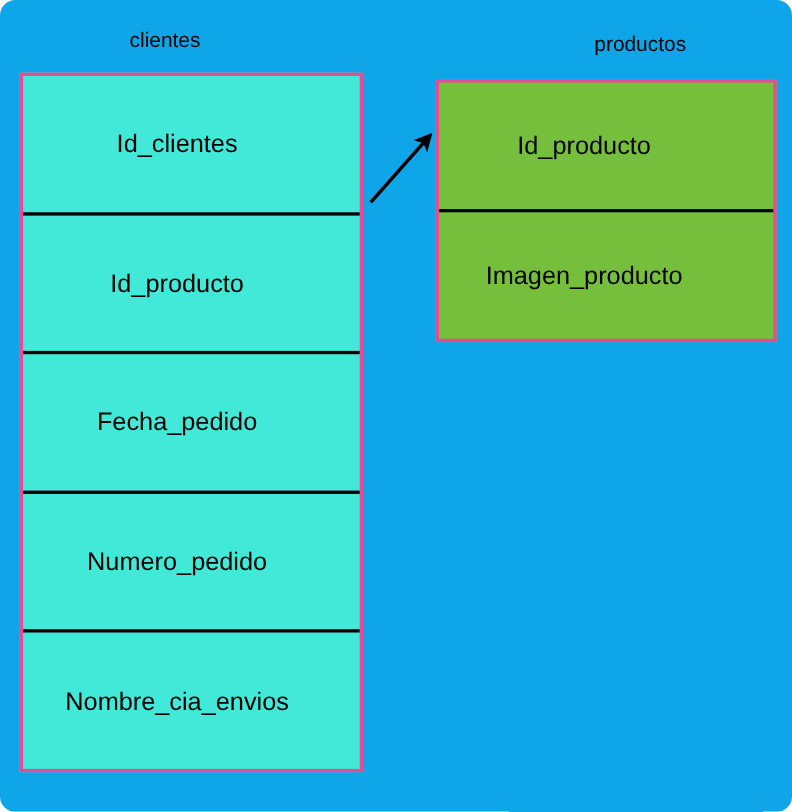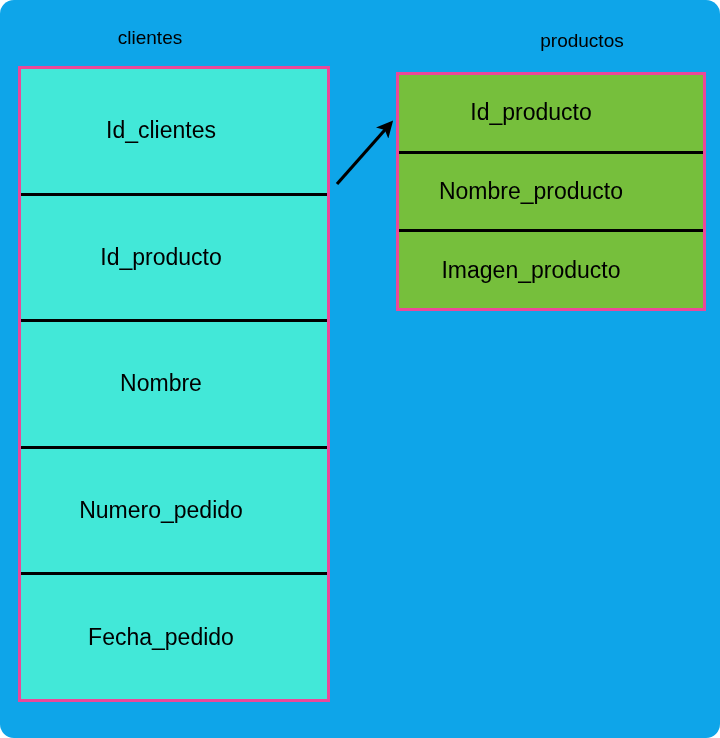--- a/index.html
+++ b/index.html
@@ -97,30 +97,29 @@
 </head>
 <body>
 
 <div id="canvas">
 
   <div class="table-title" id="title-clientes">clientes</div>
 
   <div class="entity-box" id="box-clientes">
     <div class="entity-row">Id_clientes</div>
     <div class="entity-row">Id_producto</div>
-    <div class="entity-row">Nombre</div>
+    <div class="entity-row">Fecha_pedido</div>
     <div class="entity-row">Numero_pedido</div>
-    <div class="entity-row">Fecha_pedido</div>
+    <div class="entity-row">Nombre_cia_envios</div>
   </div>
 
   <div class="table-title" id="title-productos">productos</div>
 
   <div class="entity-box" id="box-productos">
     <div class="entity-row">Id_producto</div>
-    <div class="entity-row">Nombre_producto</div>
     <div class="entity-row">Imagen_producto</div>
   </div>
 
   <svg id="relationship-arrow" viewBox="0 0 85 95">
     <defs>
       <marker id="arrowhead" markerWidth="5.2" markerHeight="5.2" refX="4.2" refY="2.6" orient="auto">
         <polygon points="0,0 5.2,2.6 0,5.2 1.3,2.6" fill="#000000"></polygon>
       </marker>
     </defs>
     <line x1="12" y1="79" x2="66" y2="18" stroke="#000000" stroke-width="3.2" marker-end="url(#arrowhead)"></line>

